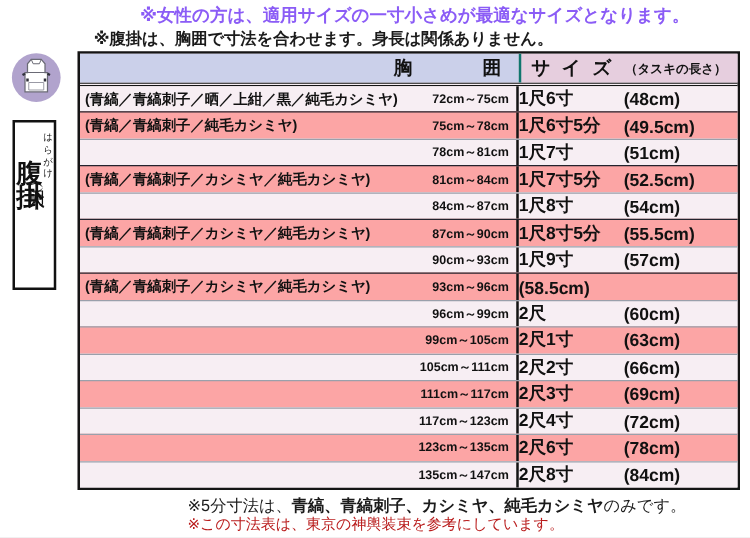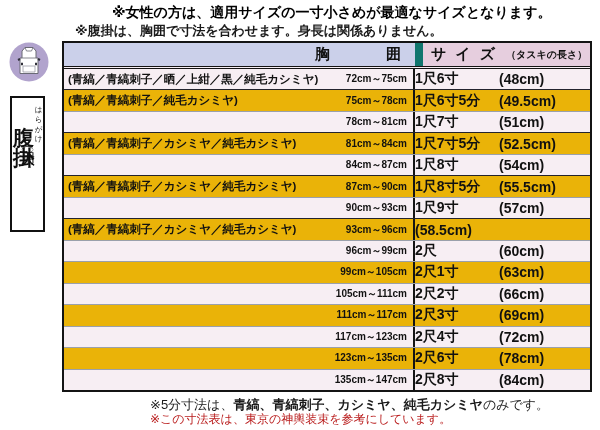--- a/index.html
+++ b/index.html
@@ -27,48 +27,48 @@
 
   
   .size-table{
     position:absolute; left:62px; top:41px; width:530px; height:351px;
     border:2px solid #141414; box-sizing:border-box; display:flex; flex-direction:column;
     background:#f7eef3;
   }
   .thead{display:flex; height:23px; flex:0 0 23px; border-bottom:3px double #141414;}
   .th{display:flex; align-items:center; box-sizing:border-box; font-size:15px; font-weight:bold;}
   .th-chest{width:351px; background:#cbd0ea; justify-content:flex-end; padding-right:14px; gap:56px;}
-  .th-size{flex:1; background:#e6cede; border-left:8px solid #0f766e; padding-left:8px;text-align:right;}
+  .th-size{flex:1; background:#e6cede; border-left:2px solid #0f766e; padding-left:8px;text-align:right;}
   .th-size .sz-word{letter-spacing:9px; font-size:15px;}
   .th-size .sz-note{font-size:10px; font-weight:bold; margin-left:2px; letter-spacing:0;}
   .tbody{flex:1; display:flex; flex-direction:column;}
   .tr{flex:1; display:flex; border-top:1px solid #9aa0ab;}
   .tr.group{border-top:1.5px solid #23232d;}
   .tr:first-child{border-top:none;}
   .tr.odd{background:#f7eef3;}
-  .tr.even{background:#eab308;}
+  .tr.even{background:#fca5a5;}
   .td{display:flex; align-items:center; box-sizing:border-box; height:100%;}
   .td-chest{width:351px; border-right:2px solid #141414;}
   .td-size{flex:1; padding-left:0;}
   .fab{font-size:11.5px; font-weight:600; padding-left:4px; white-space:nowrap;}
   .rng{margin-left:auto; padding-right:6px; font-size:10px; font-weight:600; white-space:nowrap;}
   .sz{width:84px; font-size:14px; font-weight:600; white-space:nowrap;}
   .len{font-size:14px; font-weight:600; white-space:nowrap;}
 
   
   .bnote1{position:absolute; left:150px; top:396px; font-size:13px; color:#1b1b1b;}
   .bnote1 .bold{font-weight:bold;}
   .bnote2{position:absolute; left:150px; top:411px; font-size:12px; color:#b91c1c;}
 </style>
 </head>
 <body>
 
 <div class="stage">
 
-  <div class="note-pink" style="color: #000000;">※女性の方は、適用サイズの一寸小さめが最適なサイズとなります。</div>
+  <div class="note-pink" style="color: #8b5cf6;">※女性の方は、適用サイズの一寸小さめが最適なサイズとなります。</div>
   <div class="note-black">※腹掛は、胸囲で寸法を合わせます。身長は関係ありません。</div>
 
   <div class="icon-wrap">
     <svg width="40" height="40" viewBox="0 0 40 40">
       <circle cx="20" cy="20" r="19.5" fill="#b1a3cd"></circle>
       <path d="M11 16 L13 16 L13 9 L16 5.5 L24 5.5 L27 9 L27 16 L29 16 L29 31.5 L11 31.5 Z" fill="#ffffff" stroke="#6a6a75" stroke-width="1"></path>
       <path d="M16 5.5 L17.5 9 L22.5 9 L24 5.5" fill="none" stroke="#6a6a75" stroke-width="0.8"></path>
       <path d="M13 16 L27 16" stroke="#6a6a75" stroke-width="0.8"></path>
       <path d="M12 22 L14 22 M26 22 L28 22" stroke="#30303a" stroke-width="2.4"></path>
       <path d="M9 18 L11 17 M31 18 L29 17" stroke="#30303a" stroke-width="2"></path>

